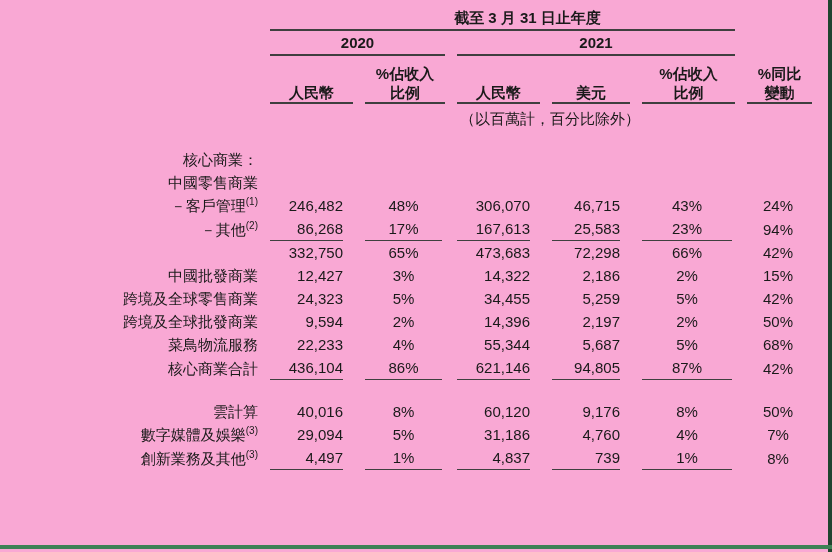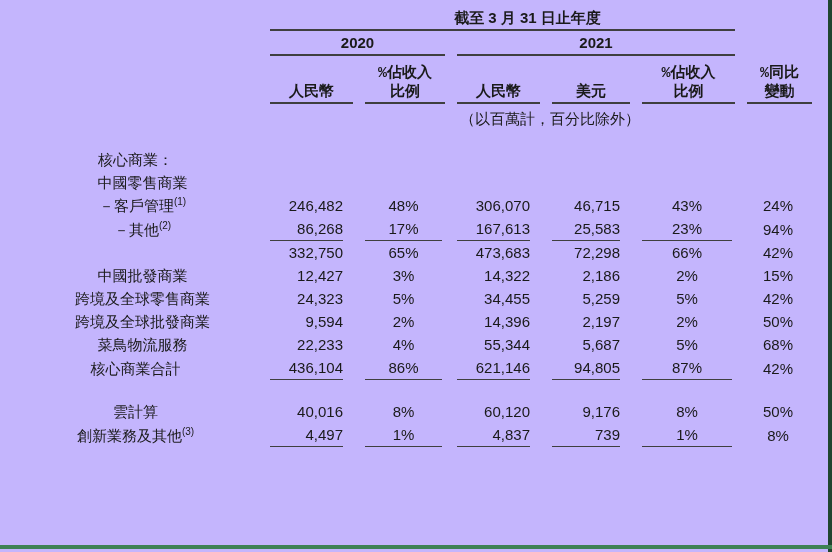--- a/index.html
+++ b/index.html
@@ -1,17 +1,17 @@
 <!DOCTYPE html>
 <html style="--text: #1a1a1a; --rule: #3f3f3f; --accent-green: #3e8155; --accent-dark-green: #20452f;"><head>
 <meta charset="utf-8">
 <style>
   html,body { margin:0; padding:0; background:#fff; }
   .page {
-    position:relative; width:832px; height:552px; background:#c4b5fd;
+    position:relative; width:832px; height:552px; background:#f9a8d4;
     font-family:"Liberation Sans","DejaVu Sans",sans-serif;
     color:var(--text,#1a1a1a); overflow:hidden;
   }
   .accent-right { position:absolute; top:0; right:0; width:4px; height:100%; background:var(--accent-dark-green,#20452f); }
   .accent-bottom { position:absolute; left:0; bottom:3px; width:100%; height:4px; background:var(--accent-green,#3e8155); }
 
   table.fin {
     position:absolute; left:13px; top:4px; width:799px;
     border-collapse:collapse; table-layout:fixed;
     font-size:15px; line-height:23px;
@@ -23,29 +23,29 @@
   col.c4 { width:90px; }
   col.c5 { width:105px; }
   col.c6 { width:77px; }
 
   td, th { padding:0; vertical-align:bottom; font-weight:normal; }
   thead th { font-weight:bold; }
   .u { margin-left:12px; }           
   .center { text-align:center; }
   .money { text-align:right; padding-right:10px; }
   .pct   { text-align:center; padding-right:3px; }
-  .lbl   { text-align:center; white-space:nowrap; }
+  .lbl   { text-align:right; white-space:nowrap; }
   .ind1  { padding-left:14px; }
   sup { font-size:10px; line-height:0; vertical-align:super; }
 
   
   tr.r-period th { height:27px; }
   tr.r-period .u { text-indent:50px; }
   tr.r-years  th { height:21px; }
-  tr.r-cols   th { height:48px; white-space:pre-line; line-height:19px; padding-bottom:2px;font-family:Liberation Mono, monospace; }
+  tr.r-cols   th { height:48px; white-space:pre-line; line-height:19px; padding-bottom:2px; }
   tr.r-note   td { height:24px; }
   .rule2 .u { border-bottom:2px solid var(--rule,#3f3f3f); }
 
   
   tbody td { height:23px; }
   tr.gap td   { height:18px; }
   tr.spacer td{ height:20px; }
   tr.rule-below td:nth-child(n+2):nth-child(-n+6) .u { border-bottom:1.5px solid var(--rule,#3f3f3f); }
   tr.rule-dbl  td:nth-child(n+2):nth-child(-n+6) .u { border-bottom:5px double var(--rule,#3f3f3f); }
 </style>
@@ -351,20 +351,41 @@
             <div class="u">9,176</div>
           </td>
         <td class="pct">
             <div class="u">8%</div>
           </td>
         <td class="pct">
             <div class="u">50%</div>
           </td>
       </tr>
 
+      <tr>
+        <td class="lbl"><span>數字媒體及娛樂</span><sup>(3)</sup></td>
+        <td class="money">
+            <div class="u">29,094</div>
+          </td>
+        <td class="pct">
+            <div class="u">5%</div>
+          </td>
+        <td class="money">
+            <div class="u">31,186</div>
+          </td>
+        <td class="money">
+            <div class="u">4,760</div>
+          </td>
+        <td class="pct">
+            <div class="u">4%</div>
+          </td>
+        <td class="pct">
+            <div class="u">7%</div>
+          </td>
+      </tr>
 
       <tr class="rule-below">
         <td class="lbl"><span>創新業務及其他</span><sup>(3)</sup></td>
         <td class="money">
             <div class="u">4,497</div>
           </td>
         <td class="pct">
             <div class="u">1%</div>
           </td>
         <td class="money">

